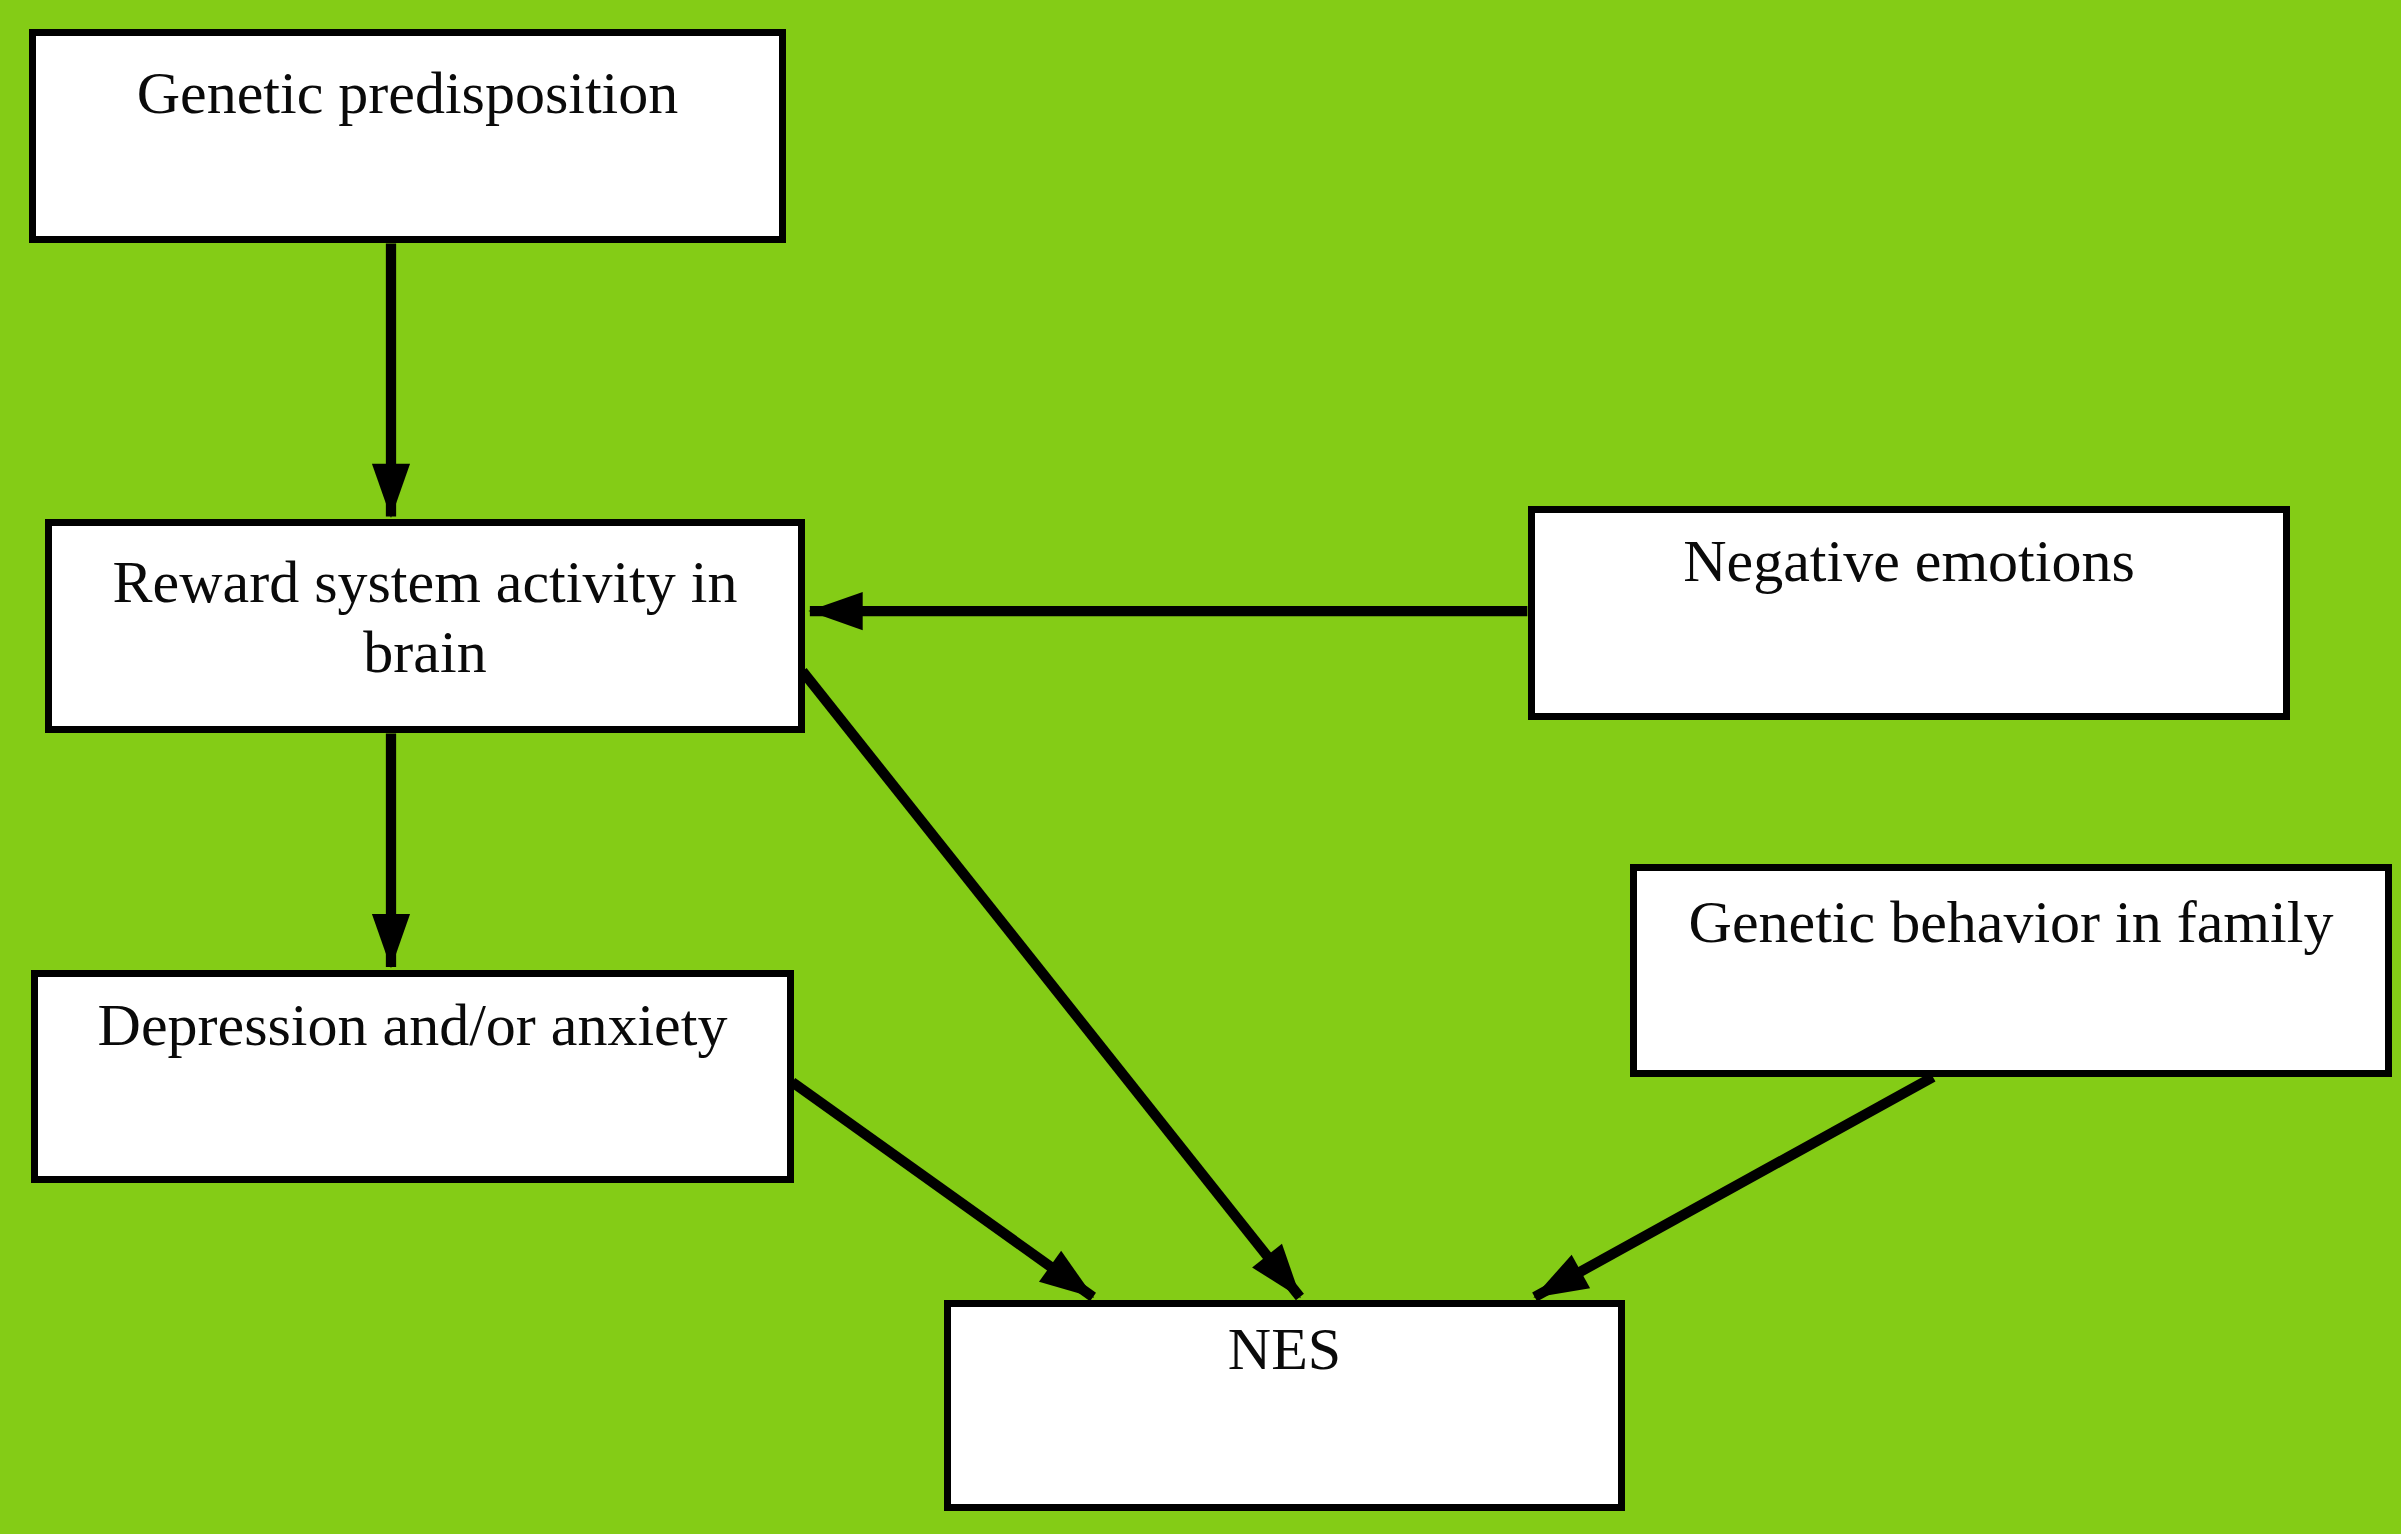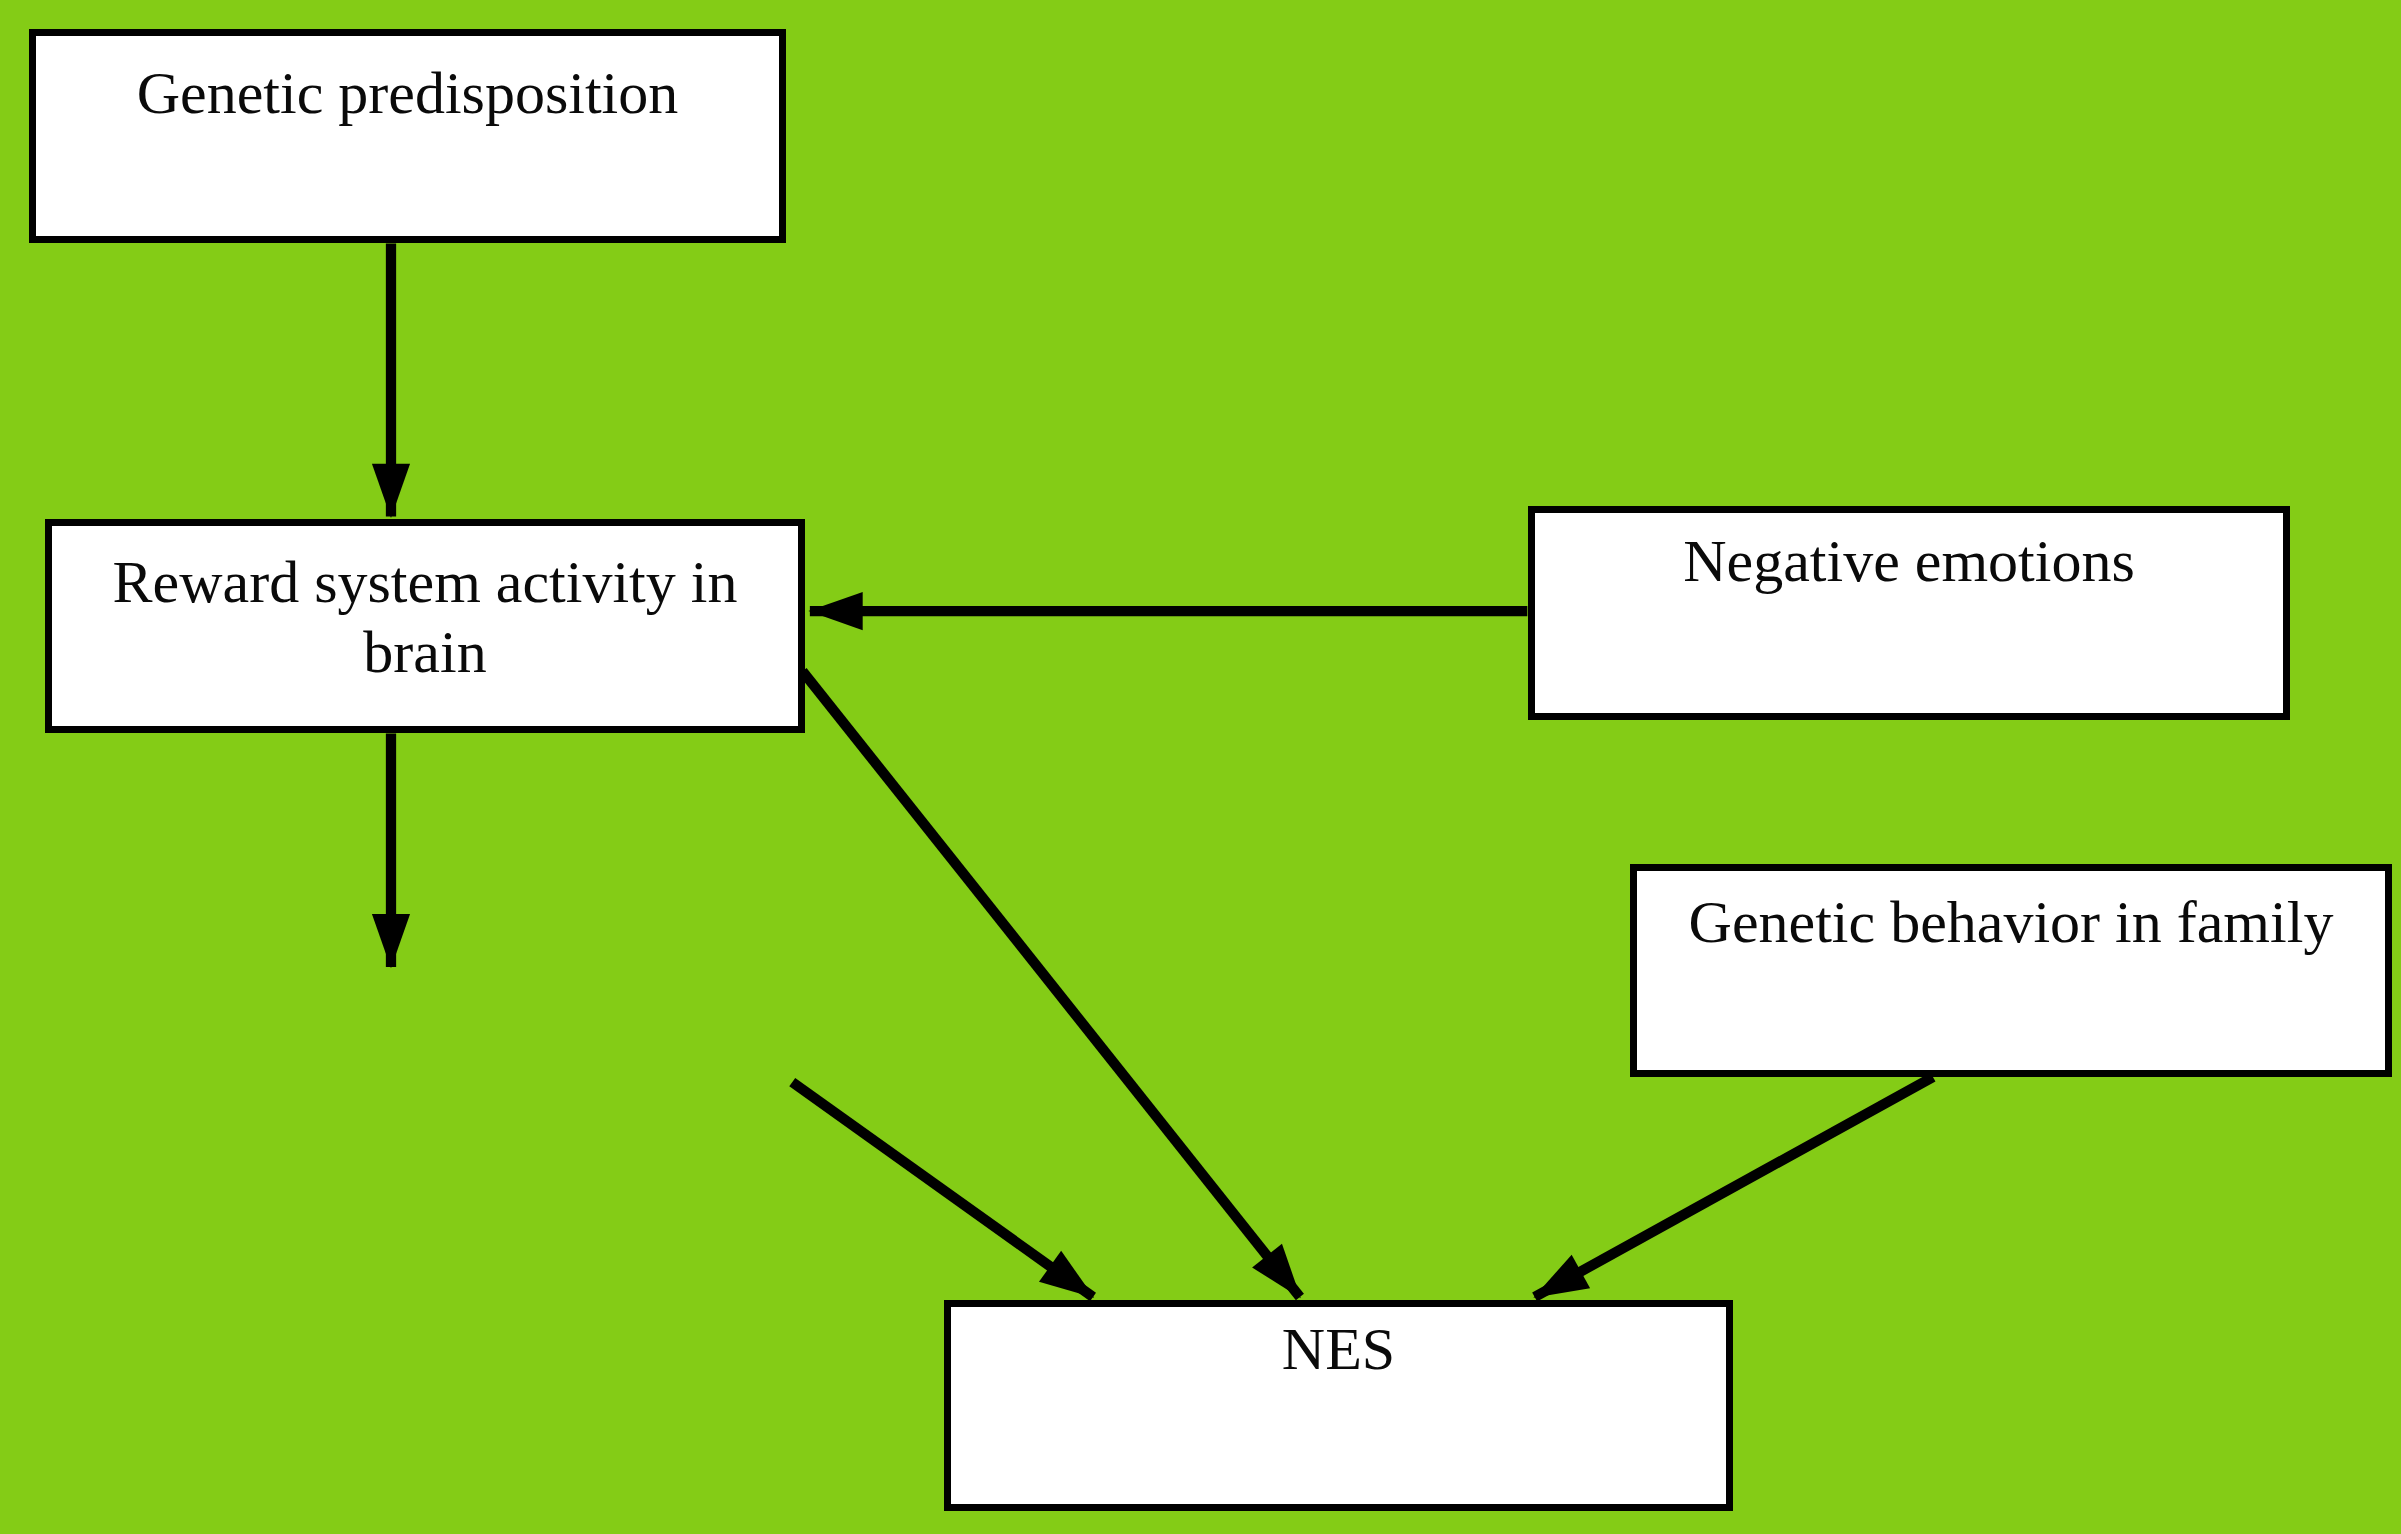--- a/index.html
+++ b/index.html
@@ -38,21 +38,21 @@
     line-height: 70px;
     text-align: center;
     letter-spacing: 0px;
   }
   
   #node-genetic    { left:   29px; top:   29px; width: 757px; height: 214px; padding-top: 22px; }
   #node-reward     { left:   45px; top:  519px; width: 760px; height: 214px; padding-top: 20.5px; }
   #node-negative   { left: 1528px; top:  506px; width: 762px; height: 214px; padding-top: 13.2px; }
   #node-eating     { left: 1630px; top: 864px; width: 762px; height: 213px; padding-top: 16px; }
   #node-depression { left:   31px; top: 970px; width: 763px; height: 213px; padding-top: 13.2px; }
-  #node-nes        { left: 944px; top: 1300px; width: 789px; height: 211px; padding-top: 7.3px; }
+  #node-nes        { left: 944px; top: 1300px; width: 681px; height: 211px; padding-top: 7.3px; }
 </style>
 </head>
 <body>
 
 <div class="canvas">
 
   <svg class="arrows" id="arrows-svg" viewBox="0 0 3273 2091" xmlns="http://www.w3.org/2000/svg">
     <defs>
       <marker id="arrowhead" markerUnits="userSpaceOnUse" markerWidth="80" markerHeight="56" refX="74" refY="28" orient="auto">
         <path d="M2,2 L76,28 L2,54 Z" fill="#000000"></path>
@@ -76,19 +76,22 @@
   </div>
 
   <div class="node" id="node-negative">
     <span>Negative emotions</span>
   </div>
 
   <div class="node" id="node-eating">
     <span>Genetic behavior in family</span>
   </div>
 
+  <div class="node" id="node-depression">
+    <span>Depression and/or anxiety</span>
+  </div>
 
   <div class="node" id="node-nes">
     <span>NES</span>
   </div>
 
 </div>
 
 
 </body></html>

